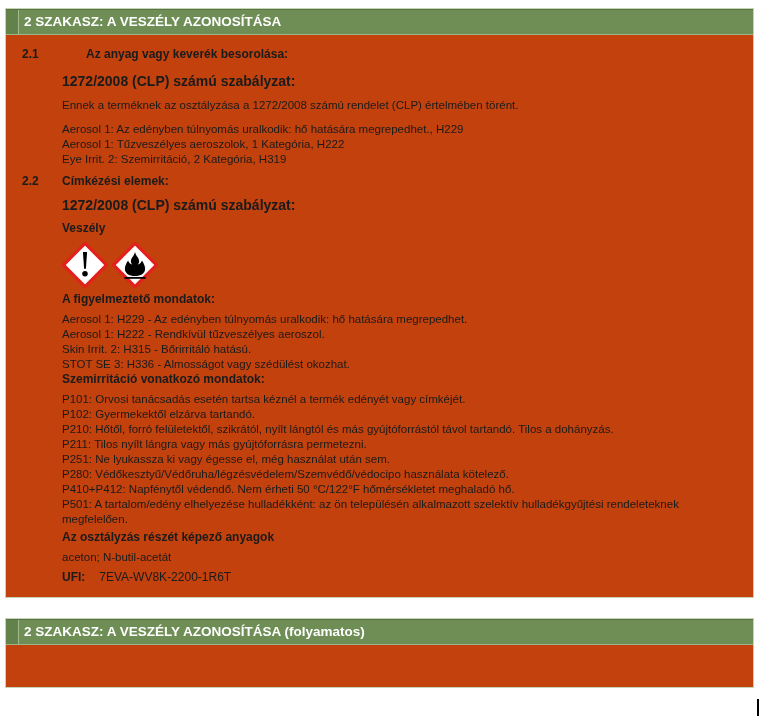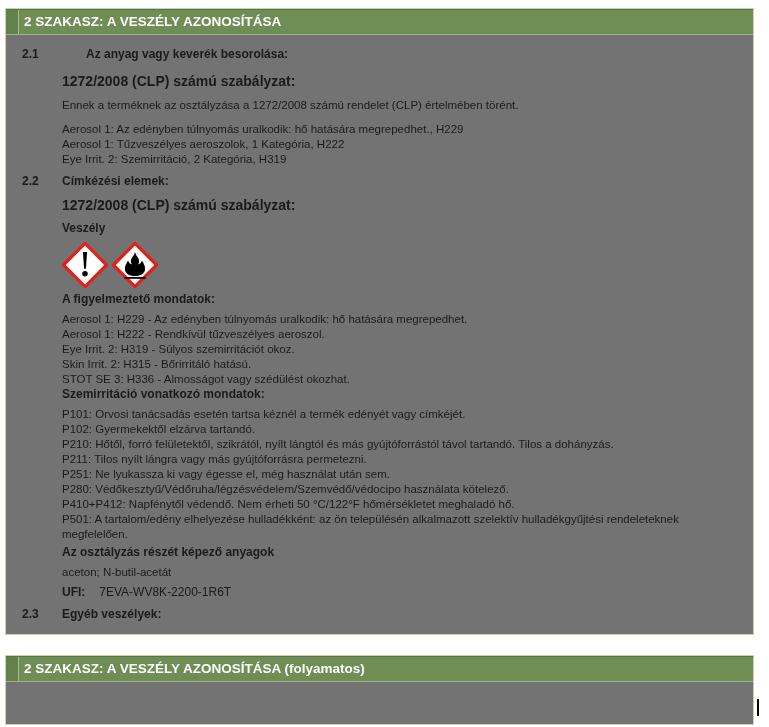--- a/index.html
+++ b/index.html
@@ -7,21 +7,21 @@
     width:769px; height:727px;
     background:#ffffff;
     font-family:"Liberation Sans", sans-serif;
     color:#1b1b1b;
     position:relative;
     overflow:hidden;
   }
   .panel {
     margin:0 5px;
     border:1px solid #c6d3b4;
-    background:#737373;
+    background:#c2410c;
     box-sizing:border-box;
     width:749px;
   }
   .panel-1 { margin-top:8px; }
   .panel-2 { margin-top:20px; min-height:70px; }
   .bar {
     display:flex;
     height:24px;
     background:#6e8e55;
     border-top:1px solid #587442;
@@ -121,21 +121,20 @@
         <path d="M50 22c2 9 9 12 9 20 0 3-1 5-3 7 5-1 8-5 9-9 4 6 7 12 7 18 0 10-9 16-22 16s-22-6-22-16c0-6 3-12 7-18 1 4 4 8 9 9-2-2-3-4-3-7 0-8 7-11 9-20z" fill="#000000"></path>
         <rect x="27" y="76" width="46" height="4" fill="#000000"></rect>
       </svg>
     </div>
 
     <div class="sub-heading">A figyelmeztető mondatok:</div>
 
     <div style="margin-top:5px;">
       <div class="body-line">Aerosol 1: H229 - Az edényben túlnyomás uralkodik: hő hatására megrepedhet.</div>
       <div class="body-line">Aerosol 1: H222 - Rendkívül tűzveszélyes aeroszol.</div>
-      <div class="body-line">Eye Irrit. 2: H319 - Súlyos szemirritációt okoz.</div>
       <div class="body-line">Skin Irrit. 2: H315 - Bőrirritáló hatású.</div>
       <div class="body-line">STOT SE 3: H336 - Almosságot vagy szédülést okozhat.</div>
     </div>
 
     <div class="sub-heading">Szemirritáció vonatkozó mondatok:</div>
 
     <div style="margin-top:5px;">
       <div class="body-line">P101: Orvosi tanácsadás esetén tartsa kéznél a termék edényét vagy címkéjét.</div>
       <div class="body-line">P102: Gyermekektől elzárva tartandó.</div>
       <div class="body-line">P210: Hőtől, forró felületektől, szikrától, nyílt lángtól és más gyújtóforrástól távol tartandó. Tilos a dohányzás.</div>
@@ -148,24 +147,20 @@
 
     <div class="sub-heading" style="margin-top:3px;">Az osztályzás részét képező anyagok</div>
 
     <div class="body-line mt-sm">aceton; N-butil-acetát</div>
 
     <div class="ufi-row">
       <span class="ufi-label">UFI:</span>
       <span class="ufi-value">7EVA-WV8K-2200-1R6T</span>
     </div>
 
-    <div class="sec-row" style="margin-top:7px;">
-      <span class="sec-num">2.3</span>
-      <span>Egyéb veszélyek:</span>
-    </div>
 
   </div>
 </div>
 
 <div class="panel panel-2">
   <div class="bar">
     <div class="bar-cell"></div>
     <div class="bar-title">2 SZAKASZ: A VESZÉLY AZONOSÍTÁSA (folyamatos)</div>
   </div>
 

